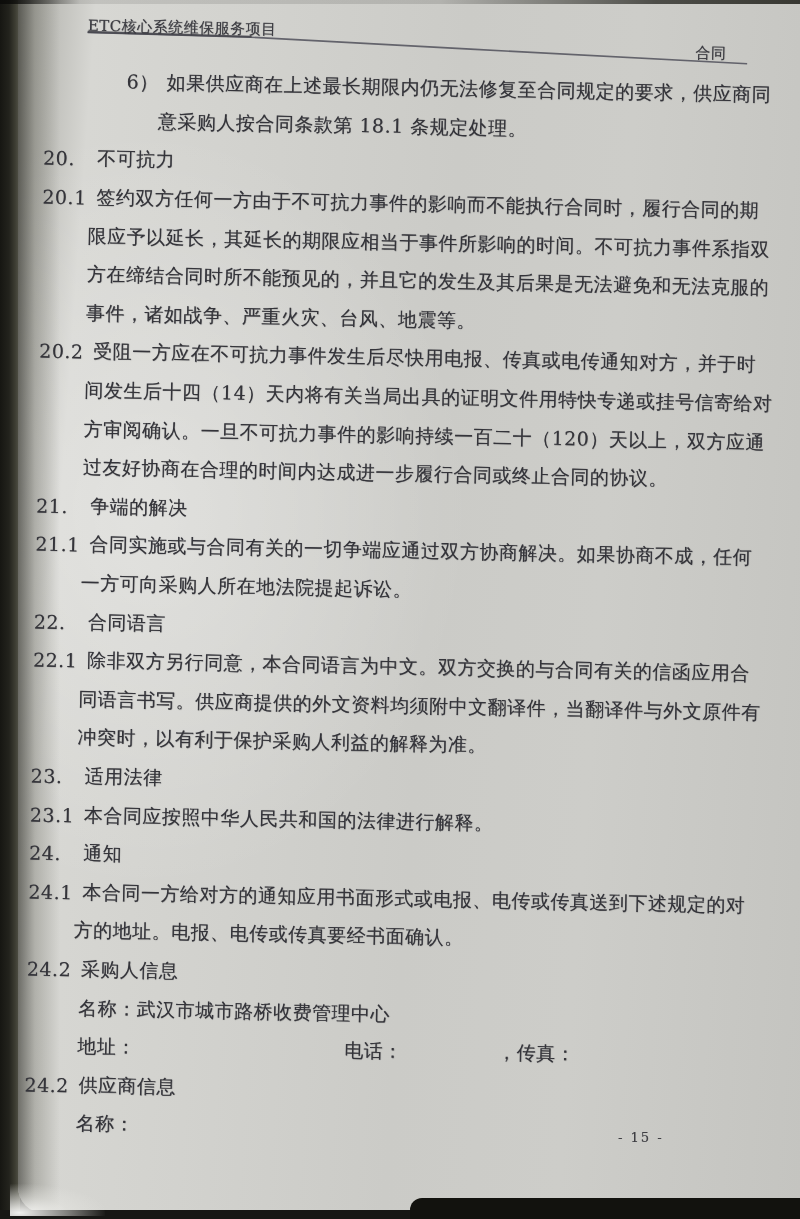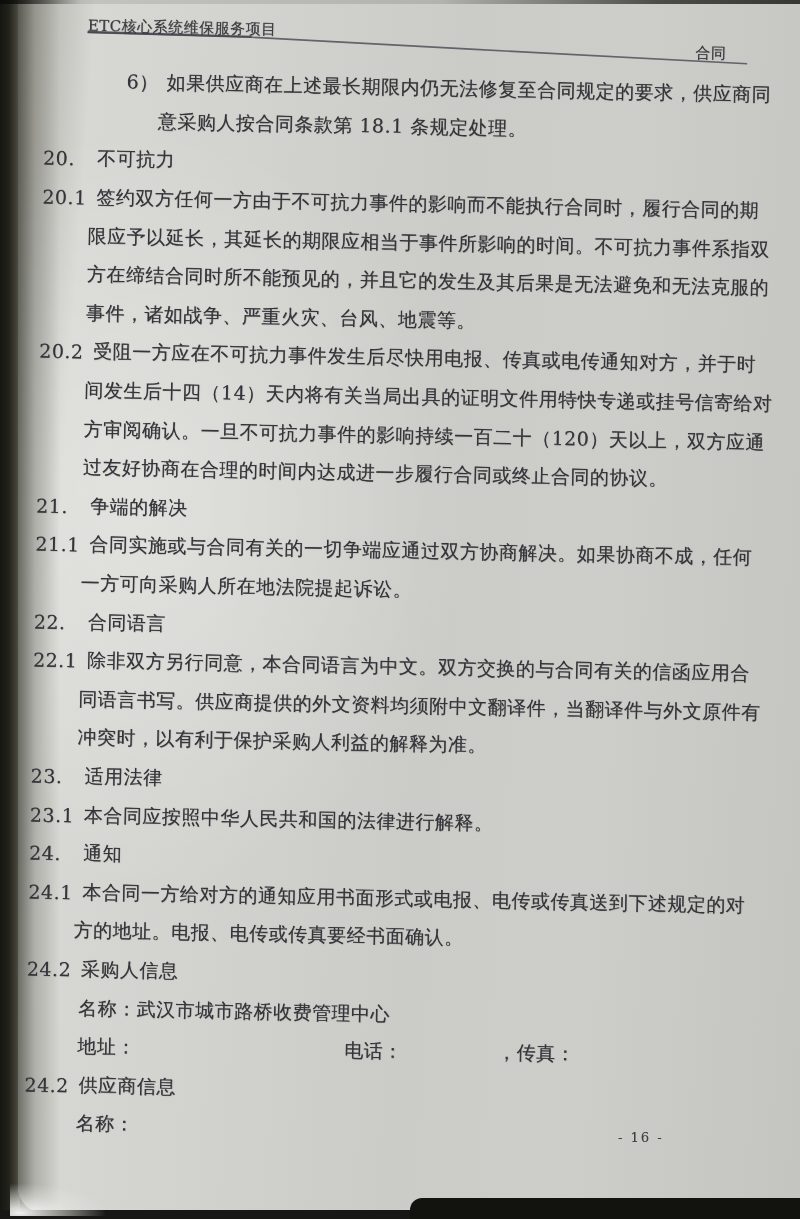--- a/index.html
+++ b/index.html
@@ -188,20 +188,20 @@
         <div class="line">
             <span class="num">24.2</span>
             <span class="txt">供应商信息</span>
           </div>
         <div class="line cont2">
             <span class="txt">名称：</span>
           </div>
       </div>
     </div>
 
-    <div class="pagenum">- 16 -</div>
+    <div class="pagenum">- 15 -</div>
   </div>
 
   <div class="top-edge"></div>
   <div class="bottom-band"></div>
   <div class="bottom-band-right"></div>
   <div class="curl"></div>
 </div>
 
 </body></html>

